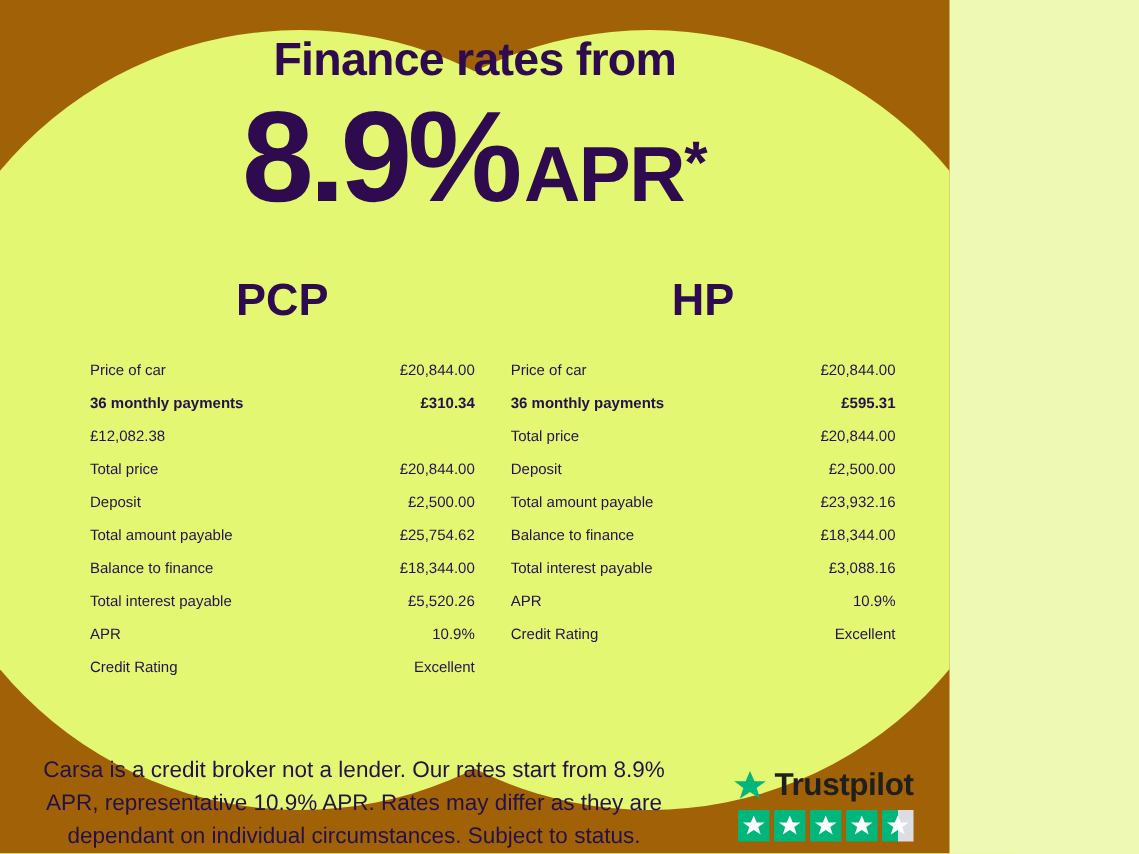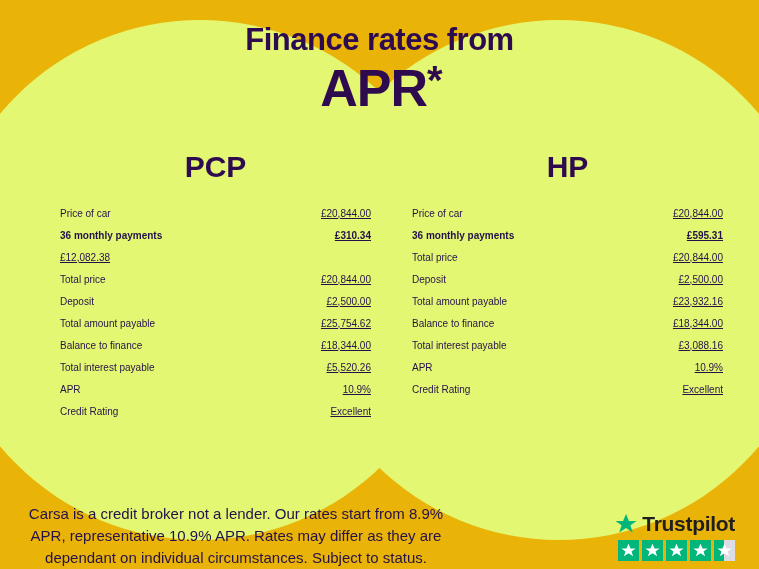--- a/index.html
+++ b/index.html
@@ -4,22 +4,22 @@
 <style>
   * { box-sizing: border-box; margin: 0; padding: 0; }
   html, body {
     width: 759px; height: 569px;
     font-family: "Liberation Sans", sans-serif;
     background: #eef9b4;
     overflow: hidden;
   }
   #root {
     position: relative;
-    width: 759px; height: 569px;
-    background: #eab308;
+    width: 633px; height: 569px;
+    background: #a16207;
     overflow: hidden;
   }
   
   .blob {
     position: absolute;
     border-radius: 50%;
     background: #e4f772;
   }
   .blob-left  { width: 520px; height: 520px; left: -60px;  top: 20px; }
   .blob-right { width: 520px; height: 520px; right: -60px; top: 20px; }
@@ -78,21 +78,21 @@
   }
   .row {
     display: flex;
     justify-content: space-between;
     align-items: baseline;
     color: #24114a;
     font-size: 10px;
     padding: 5.5px 12px;
   }
   .row .label { text-align: left; }
-  .row .value { text-align: right; text-decoration: underline; }
+  .row .value { text-align: right; }
   .row.bold .label, .row.bold .value { font-weight: bold; }
 
   .footer {
     position: absolute;
     left: 0; right: 0; bottom: 0;
     height: 66px;
     display: flex;
     align-items: center;
     justify-content: space-between;
     padding: 0 24px 0 26px;
@@ -131,20 +131,21 @@
 <body>
 
 <div id="root">
   <div class="blob blob-left"></div>
   <div class="blob blob-right"></div>
 
   <div class="content">
     <div class="headline">Finance rates from</div>
 
     <div class="rate-row">
+      <span class="rate-big">8.9%</span>
       <span class="rate-apr">APR</span>
       <span class="rate-star">*</span>
     </div>
 
     <div class="columns">
 
       <div class="col">
         <div class="col-title">PCP</div>
 
         <div class="row">

